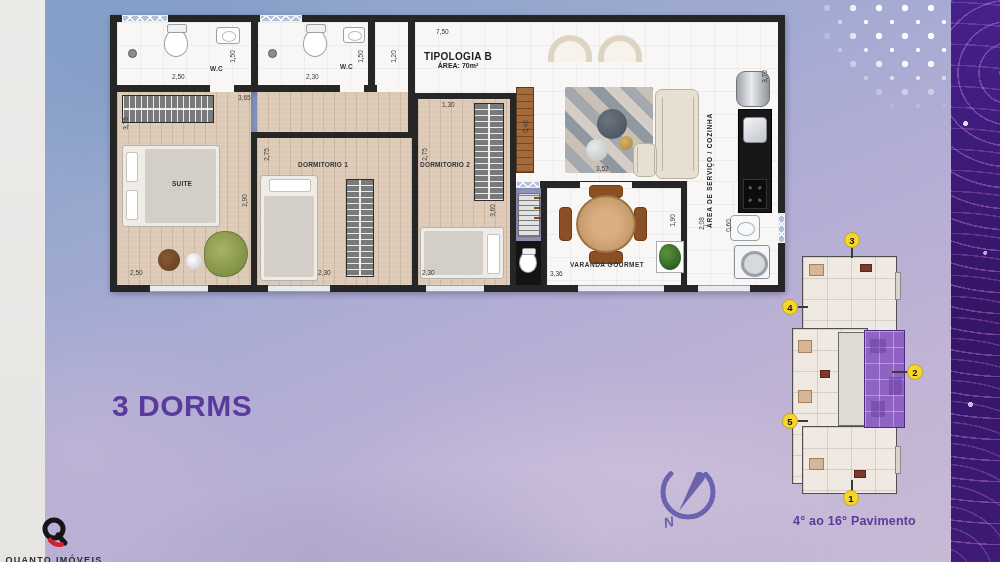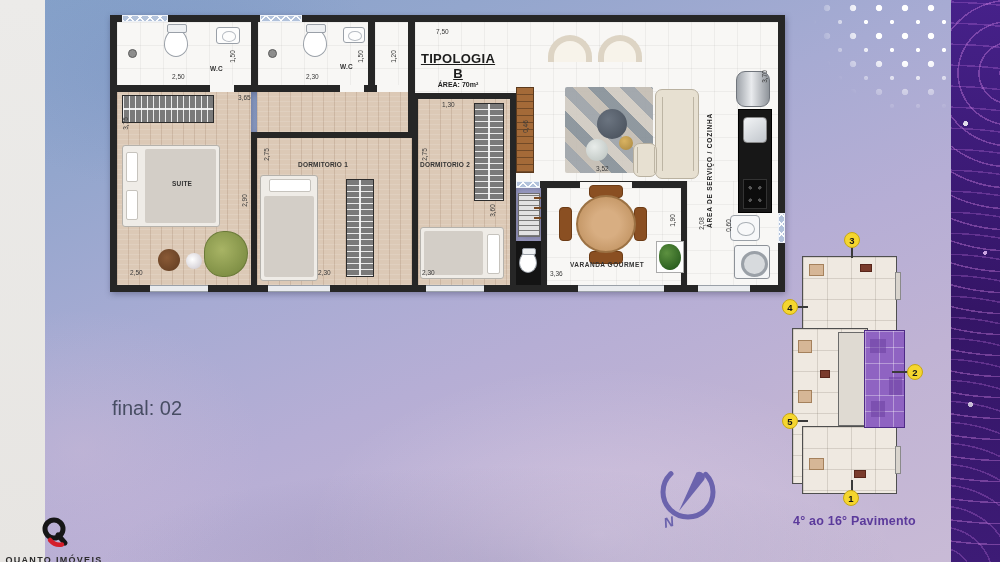--- a/index.html
+++ b/index.html
@@ -46,21 +46,21 @@
   .wardrobe{position:absolute;background:#7a7a7a;border:1px solid #2c2c2c;
     background-image:linear-gradient(0deg,transparent 45%,rgba(250,250,250,.9) 45% 55%,transparent 55%),
                      repeating-linear-gradient(90deg,rgba(255,255,255,.85) 0 1px,transparent 1px 6px)}
   .wardrobe.vert{background-image:linear-gradient(90deg,transparent 45%,rgba(250,250,250,.9) 45% 55%,transparent 55%),
                      repeating-linear-gradient(0deg,rgba(255,255,255,.85) 0 1px,transparent 1px 6px)}
   .rlabel{position:absolute;font-size:6.5px;font-weight:bold;color:#333;white-space:nowrap;letter-spacing:.2px}
   .vlabel{position:absolute;font-size:6.5px;font-weight:bold;color:#222;writing-mode:vertical-rl;transform:rotate(180deg);letter-spacing:.8px}
   .dim{position:absolute;font-size:6.5px;color:#3a3a3a;white-space:nowrap}
   .dim.rot{transform:rotate(-90deg)}
   .typ{position:absolute;left:305px;top:36px;width:86px;text-align:center;color:#1d1d1d}
-  .typ .t1{font-size:13px;font-weight:bold;text-decoration:underline;letter-spacing:.3px}
+  .typ .t1{font-size:10px;font-weight:bold;letter-spacing:.3px}
   .typ .t2{font-size:7px;font-weight:bold}
   .bed{position:absolute;background:#efece7;border:1px solid #b5b2ac;border-radius:3px}
   .bed .blanket{position:absolute;background:#d3cec7;border-radius:2px}
   .bed .pil{position:absolute;background:#fff;border:1px solid #c6c3bd;border-radius:2px}
   .toilet{position:absolute;background:#fff;border:1px solid #9aa0a8;border-radius:50%/55% 55% 45% 45%}
   .toilet::before{content:"";position:absolute;left:10%;top:-22%;width:80%;height:26%;background:#eef0f2;border:1px solid #9aa0a8;border-radius:2px}
   .sink{position:absolute;background:#fdfdfd;border:1px solid #9aa0a8;border-radius:3px}
   .sink::after{content:"";position:absolute;left:22%;top:22%;width:56%;height:56%;border:1px solid #b8bdc4;border-radius:50%}
   .shower-dot{position:absolute;width:9px;height:9px;border-radius:50%;background:#8d8d8d;border:1px solid #5c5c5c}
   .arcchair{position:absolute;width:44px;height:27px;border:6px solid #ddd4c4;border-bottom:none;border-radius:44px 44px 0 0;background:#f7f3ea}
@@ -272,21 +272,21 @@
         <span class="dim" style="left: 486px; top: 150px;">3,52</span>
         <span class="dim" style="left: 440px; top: 255px;">3,36</span>
         <span class="dim rot" style="left: 556px; top: 202px;">1,90</span>
         <span class="dim rot" style="left: 585px; top: 205px;">2,08</span>
         <span class="dim rot" style="left: 612px; top: 207px;">0,60</span>
         <span class="dim rot" style="left: 648px; top: 58px;">3,70</span>
       </div>
   </div>
 
   <div class="headline">
-    <div class="h4">final: 02</div>
+    <div class="h1">3 DORMS</div>
   </div>
 
   <div class="logo">
     <svg width="30" height="33" viewBox="0 0 30 33">
       <circle cx="15" cy="13" r="9" stroke="#161616" stroke-width="5" fill="none"></circle>
       <path d="M19 19 L26 27" stroke="#161616" stroke-width="5" stroke-linecap="round"></path>
       <path d="M11 24 Q16 30 23 28.5" stroke="#d41f2c" stroke-width="4.5" fill="none" stroke-linecap="round"></path>
     </svg>
     <div class="lname">QUANTO IMÓVEIS</div>
     <div class="lsub">CRECI 23884-J</div>

